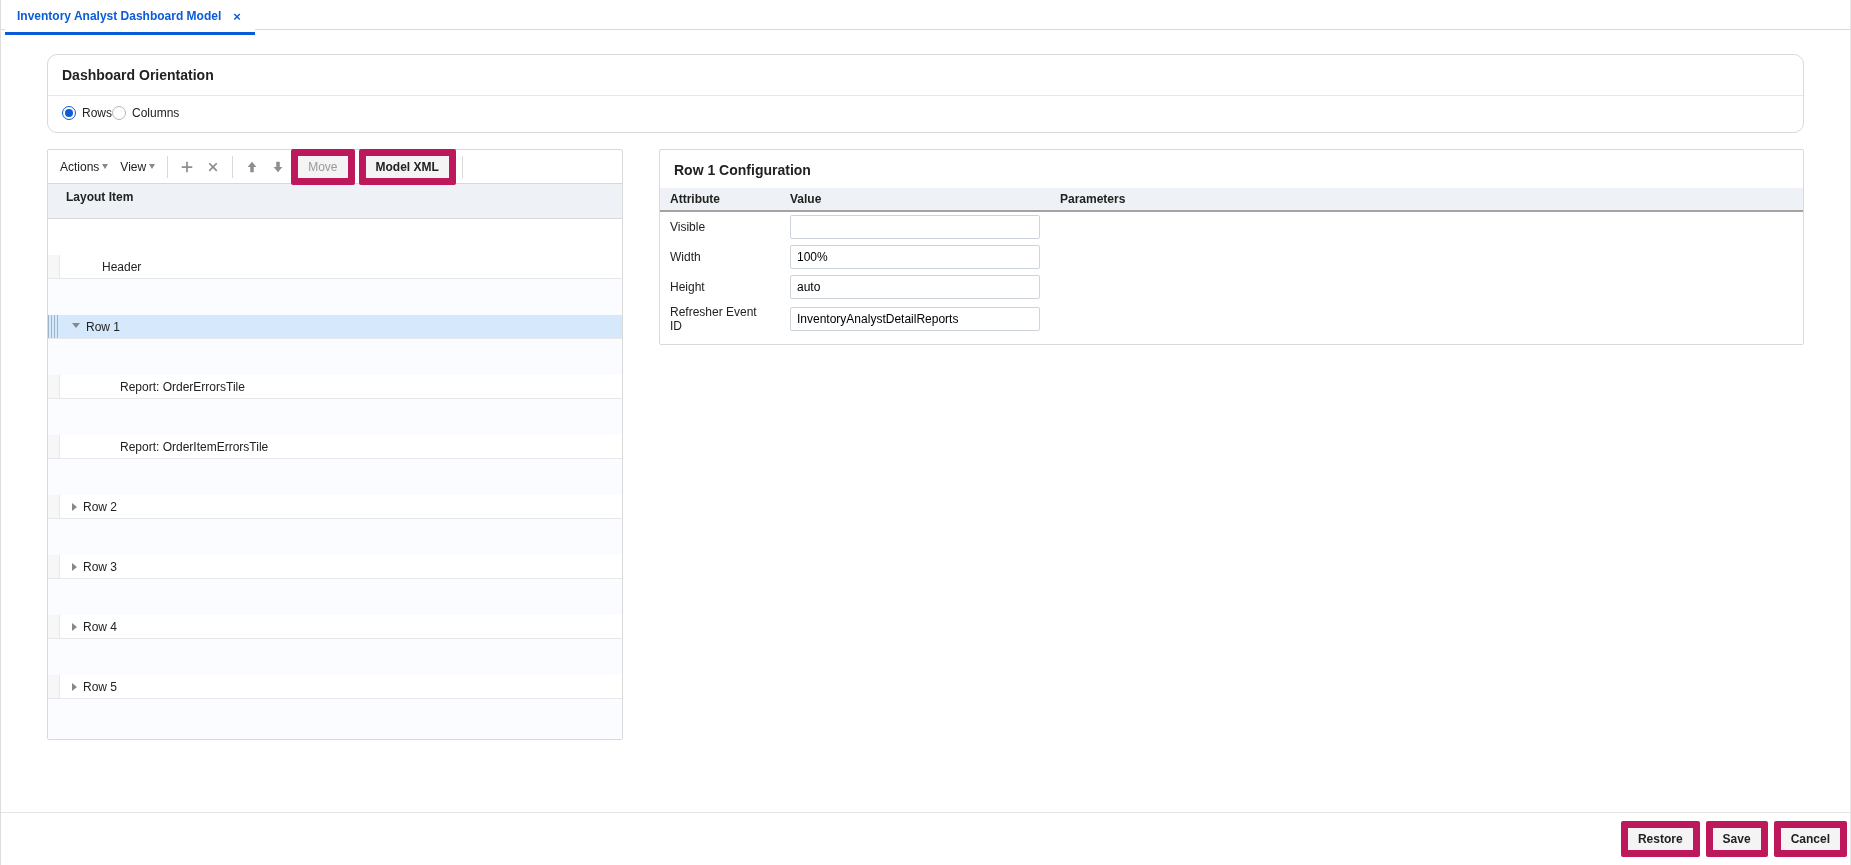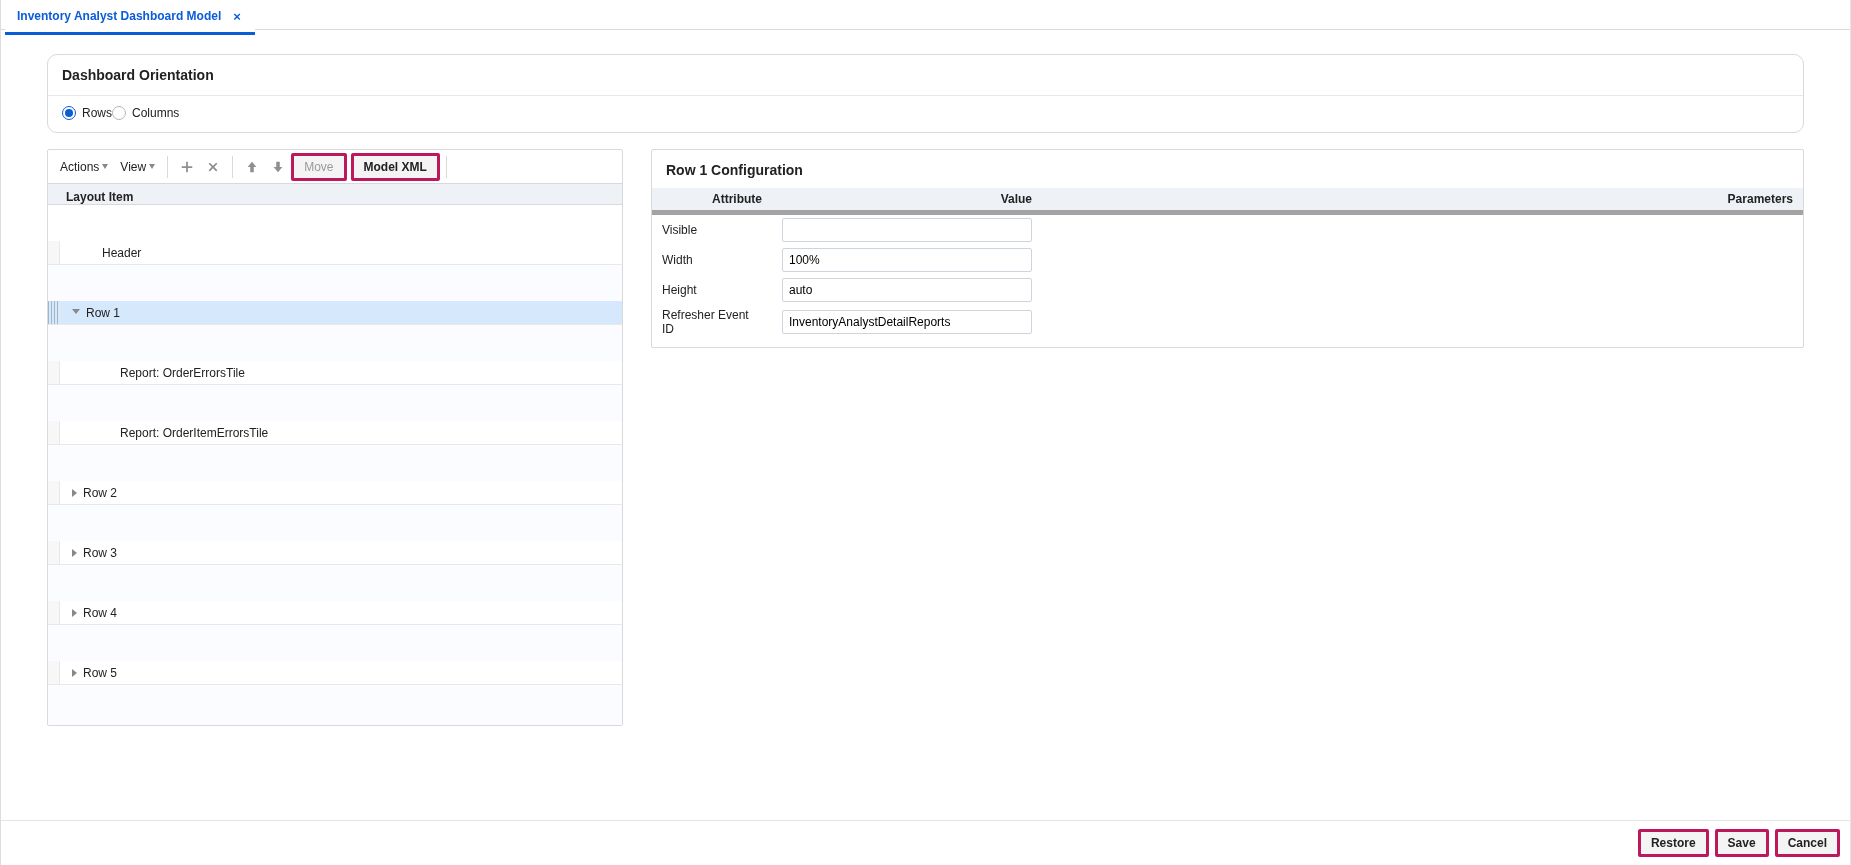--- a/index.html
+++ b/index.html
@@ -91,21 +91,21 @@
   }
   .radio-circle.checked::after {
     content: "";
     width: 8px; height: 8px;
     background: #0b5cd8;
     border-radius: 50%;
   }
 
   .two-col {
     display: flex;
-    gap: 28px;
+    gap: 36px;
     align-items: flex-start;
   }
   .left-pane, .right-pane {
     border: 1px solid #d9d9d9;
     border-radius: 2px;
     background: #fff;
   }
   .left-pane { width: 576px; }
   .right-pane { flex: 1; }
 
@@ -144,40 +144,40 @@
     display: flex;
     align-items: center;
     justify-content: center;
     color: #9a9a9a;
     cursor: pointer;
     font-size: 16px;
     border-radius: 2px;
   }
   .icon-btn svg { width:14px; height:14px; fill:#8f8f8f; }
   .btn {
-    border: 3px solid #be185d;
+    border: 7px solid #be185d;
     background: #f4f4f4;
     padding: 4px 10px;
     border-radius: 2px;
     cursor: pointer;
     font-size: 12px;
     font-weight: 700;
   }
   .btn.disabled {
     color: #9a9a9a;
     font-weight: 400;
     cursor: default;
   }
   
   
   .tree-header {
     background: #eef2f6;
     border-bottom: 1px solid #d9d9d9;
     font-weight: 700;
-    padding: 6px 12px 0 18px;
+    padding: 6px 12px 14px 18px;
     font-size: 12px;
   }
   .tree-body { 
     background: #fafcff; 
     padding-bottom: 40px; 
   }
   .tree-row {
     display: flex;
     align-items: center;
     border-bottom: 1px solid #e8e8e8;
@@ -225,26 +225,26 @@
   .rp-title {
     font-weight: 700;
     font-size: 14px;
     padding: 12px 14px 10px 14px;
   }
   .attr-table {
     width: 100%;
     border-collapse: collapse;
   }
   .attr-table th {
-    text-align: right;
+    text-align: left;
     background: #eef2f6;
     padding: 4px 10px;
     font-weight: 700;
     font-size: 12px;
-    border-bottom: 5px solid #a3a3a3;
+    border-bottom: 2px solid #a3a3a3;
   }
   .attr-table td {
     padding: 3px 10px;
     vertical-align: middle;
     font-size: 12px;
     height: 30px;
   }
   .attr-table td:first-child { width: 120px; }
   .attr-table td:nth-child(2) { width: 265px; }
   .attr-input {
@@ -254,21 +254,21 @@
     padding: 4px 6px;
     font-size: 12px;
     height: 24px;
     background: #fff;
   }
   .right-pad { height: 8px; }
 
   
   .footer {
     border-top: 1px solid #e4e4e4;
-    padding: 8px 10px;
+    padding: 8px 3px;
     display: flex;
     justify-content: flex-end;
     gap: 6px;
   }
 </style>
 </head>
 <body>
 
 <div class="tabs-bar">
   <div class="tab">

